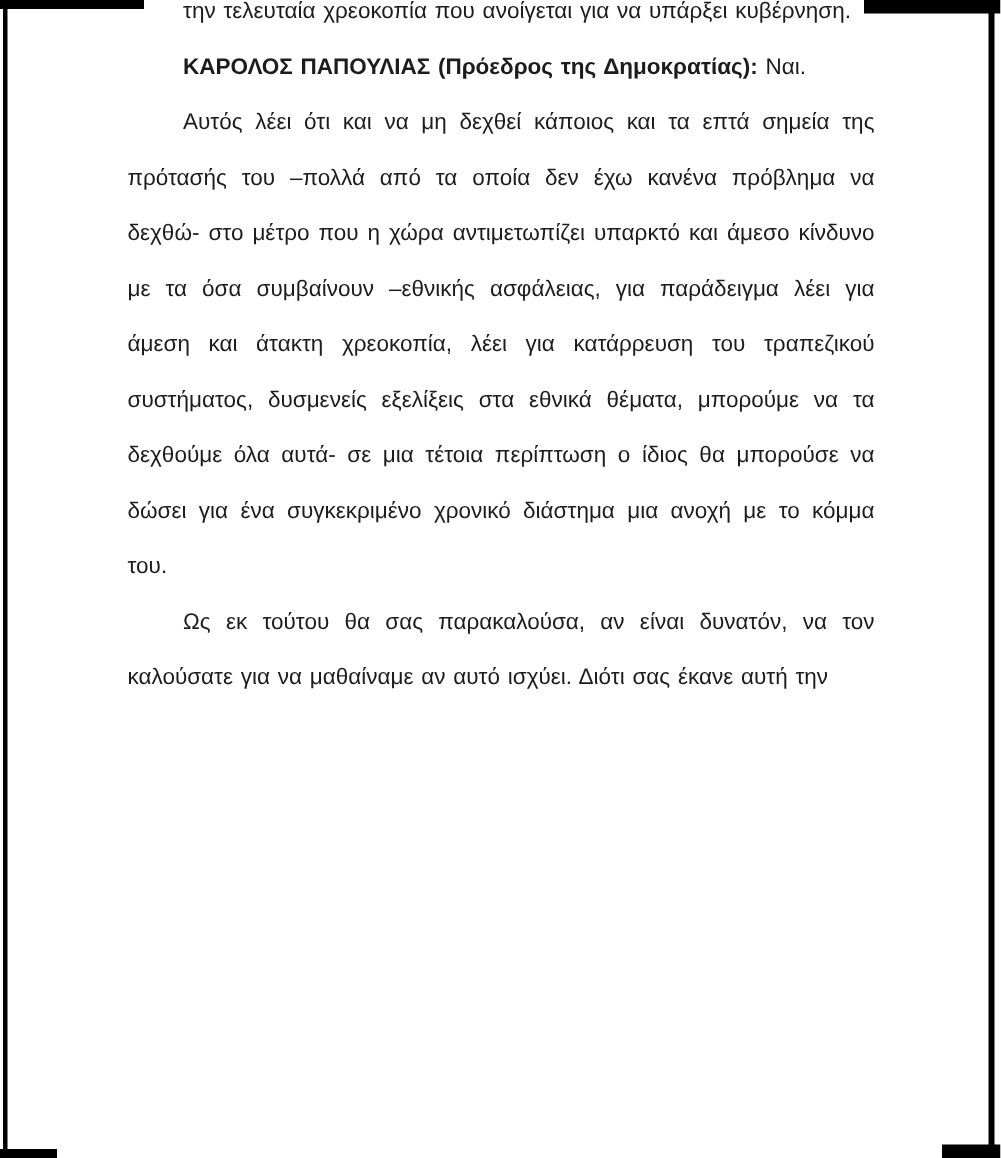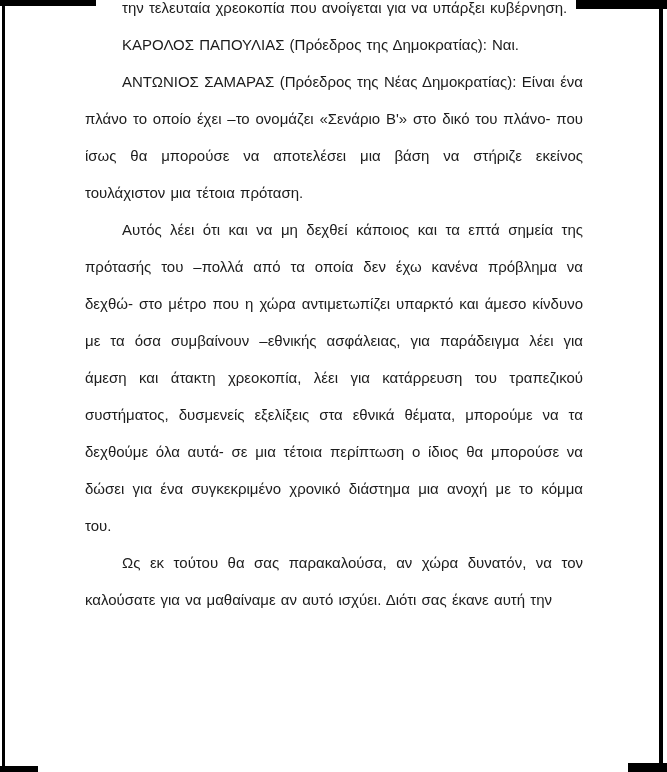--- a/index.html
+++ b/index.html
@@ -24,21 +24,21 @@
     line-height: 37px;
     text-align: justify;
     word-spacing: 1px;
   }
   .text-block p {
     margin: 0;
     padding: 0;
     text-indent: 37px;
   }
   .text-block strong {
-    font-weight: normal;
+    font-weight: bold;
   }
   .mark {
     position: absolute;
     background: var(--scan_mark, #000000);
   }
   .edge-left  { left: 2px;   top: 0;     width: 3px;  height: 772px; }
   .edge-right { left: 659px; top: 0;     width: 4px;  height: 772px; }
   .tl         { left: 0;     top: 0;     width: 96px; height: 6px; }
   .tr         { left: 576px; top: 0;     width: 91px; height: 9px; }
   .bl         { left: 0;     top: 766px; width: 38px; height: 6px; }
@@ -50,16 +50,15 @@
 <div class="mark tl"></div>
 <div class="mark tr"></div>
 <div class="mark edge-left"></div>
 <div class="mark edge-right"></div>
 <div class="mark bl"></div>
 <div class="mark br"></div>
 
 <main class="text-block">
   <p><strong></strong><span>την τελευταία χρεοκοπία που ανοίγεται για να υπάρξει κυβέρνηση.</span></p>
   <p><strong>ΚΑΡΟΛΟΣ ΠΑΠΟΥΛΙΑΣ (Πρόεδρος της Δημοκρατίας):</strong><span> Ναι.</span></p>
-  <p><strong>ΑΝΤΩΝΙΟΣ ΣΑΜΑΡΑΣ (Πρόεδρος της Νέας Δημοκρατίας):</strong><span> Είναι ένα πλάνο το οποίο έχει –το ονομάζει «Σενάριο Β'» στο δικό του πλάνο- που ίσως θα μπορούσε να αποτελέσει μια βάση να στήριζε εκείνος τουλάχιστον μια τέτοια πρόταση.</span></p>
   <p><strong></strong><span>Αυτός λέει ότι και να μη δεχθεί κάποιος και τα επτά σημεία της πρότασής του –πολλά από τα οποία δεν έχω κανένα πρόβλημα να δεχθώ- στο μέτρο που η χώρα αντιμετωπίζει υπαρκτό και άμεσο κίνδυνο με τα όσα συμβαίνουν –εθνικής ασφάλειας, για παράδειγμα λέει για άμεση και άτακτη χρεοκοπία, λέει για κατάρρευση του τραπεζικού συστήματος, δυσμενείς εξελίξεις στα εθνικά θέματα, μπορούμε να τα δεχθούμε όλα αυτά- σε μια τέτοια περίπτωση ο ίδιος θα μπορούσε να δώσει για ένα συγκεκριμένο χρονικό διάστημα μια ανοχή με το κόμμα του.</span></p>
-  <p><strong></strong><span>Ως εκ τούτου θα σας παρακαλούσα, αν χώρα δυνατόν, να τον καλούσατε για να μαθαίναμε αν αυτό ισχύει. Διότι σας έκανε αυτή την</span></p>
+  <p><strong></strong><span>Ως εκ τούτου θα σας παρακαλούσα, αν είναι δυνατόν, να τον καλούσατε για να μαθαίναμε αν αυτό ισχύει. Διότι σας έκανε αυτή την</span></p>
 </main>
 
 </body></html>

